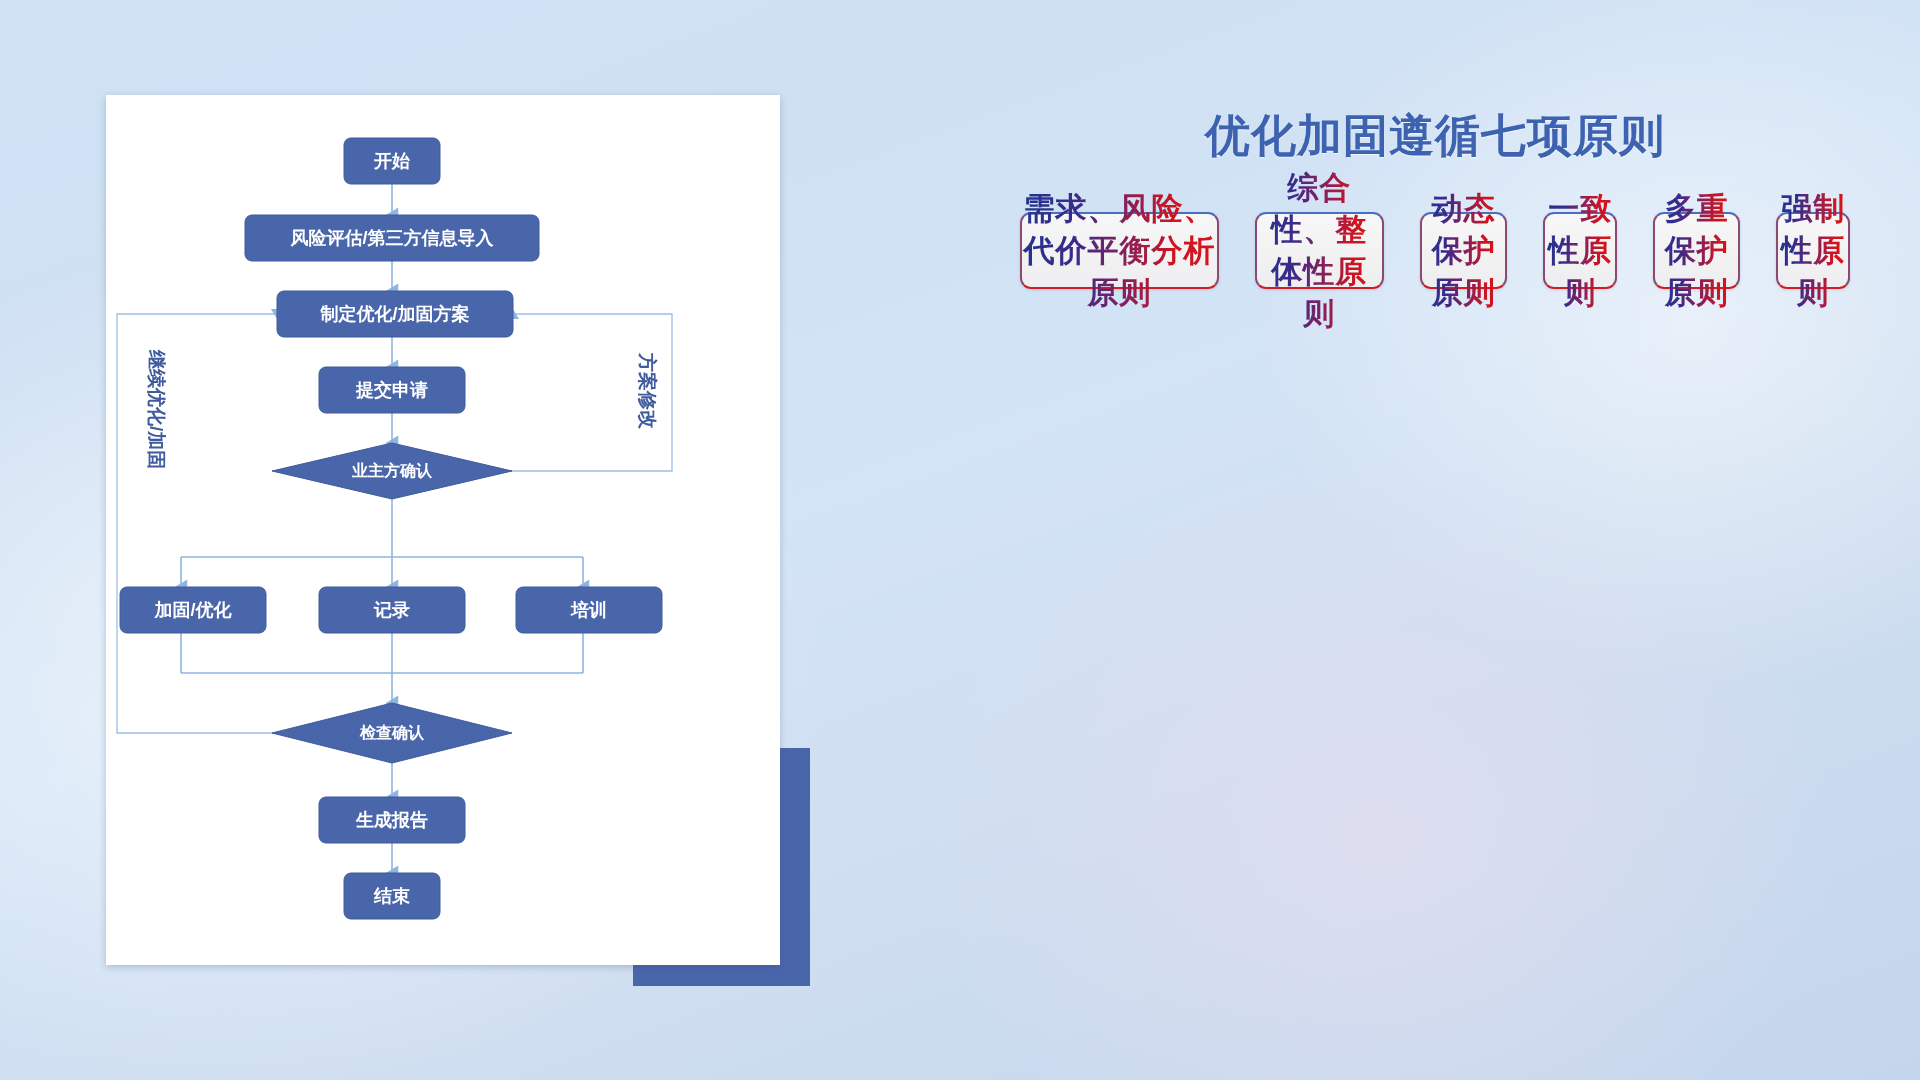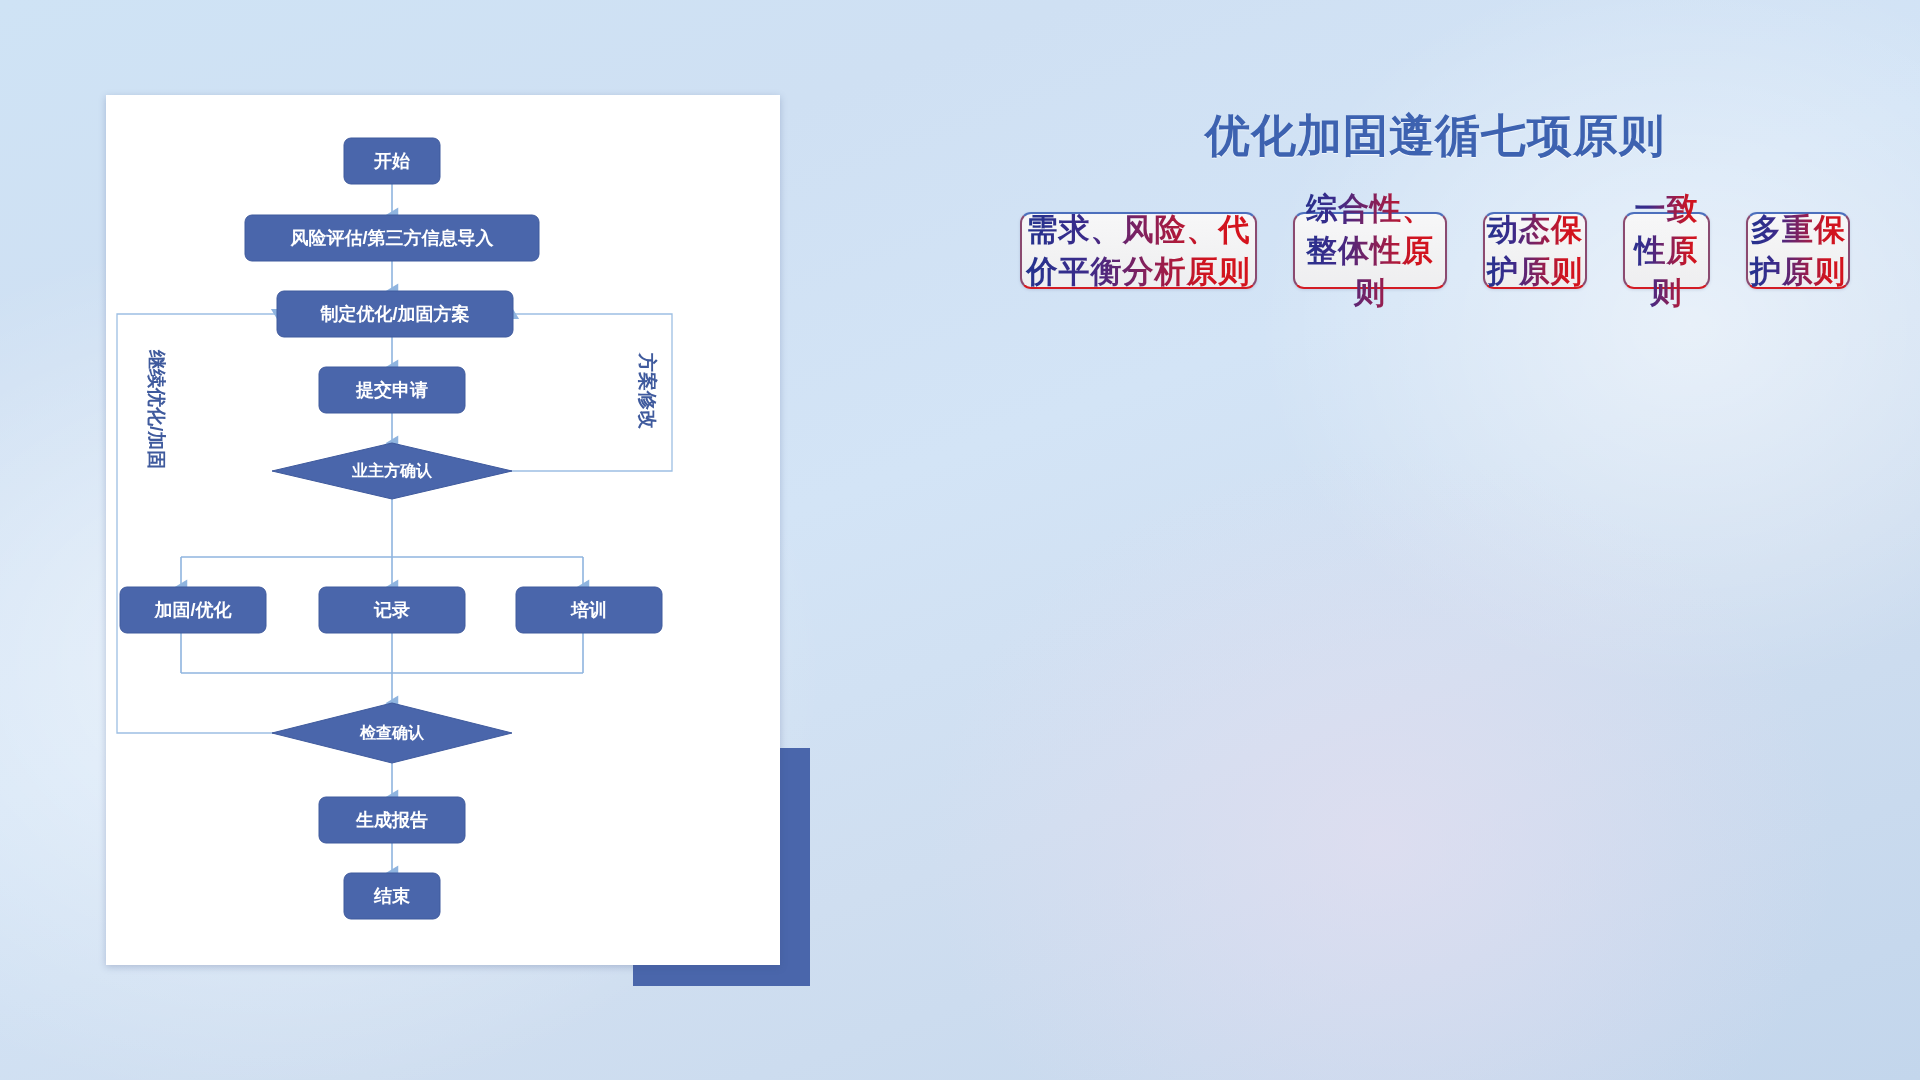--- a/index.html
+++ b/index.html
@@ -208,16 +208,19 @@
     </div>
 
     <div class="principle-card">
       <span class="principle-text">一致性原则</span>
     </div>
 
     <div class="principle-card">
       <span class="principle-text">多重保护原则</span>
     </div>
 
+    <div class="principle-card">
+      <span class="principle-text">强制性原则</span>
+    </div>
 
 
   </div>
 </div>
 
 </body></html>

